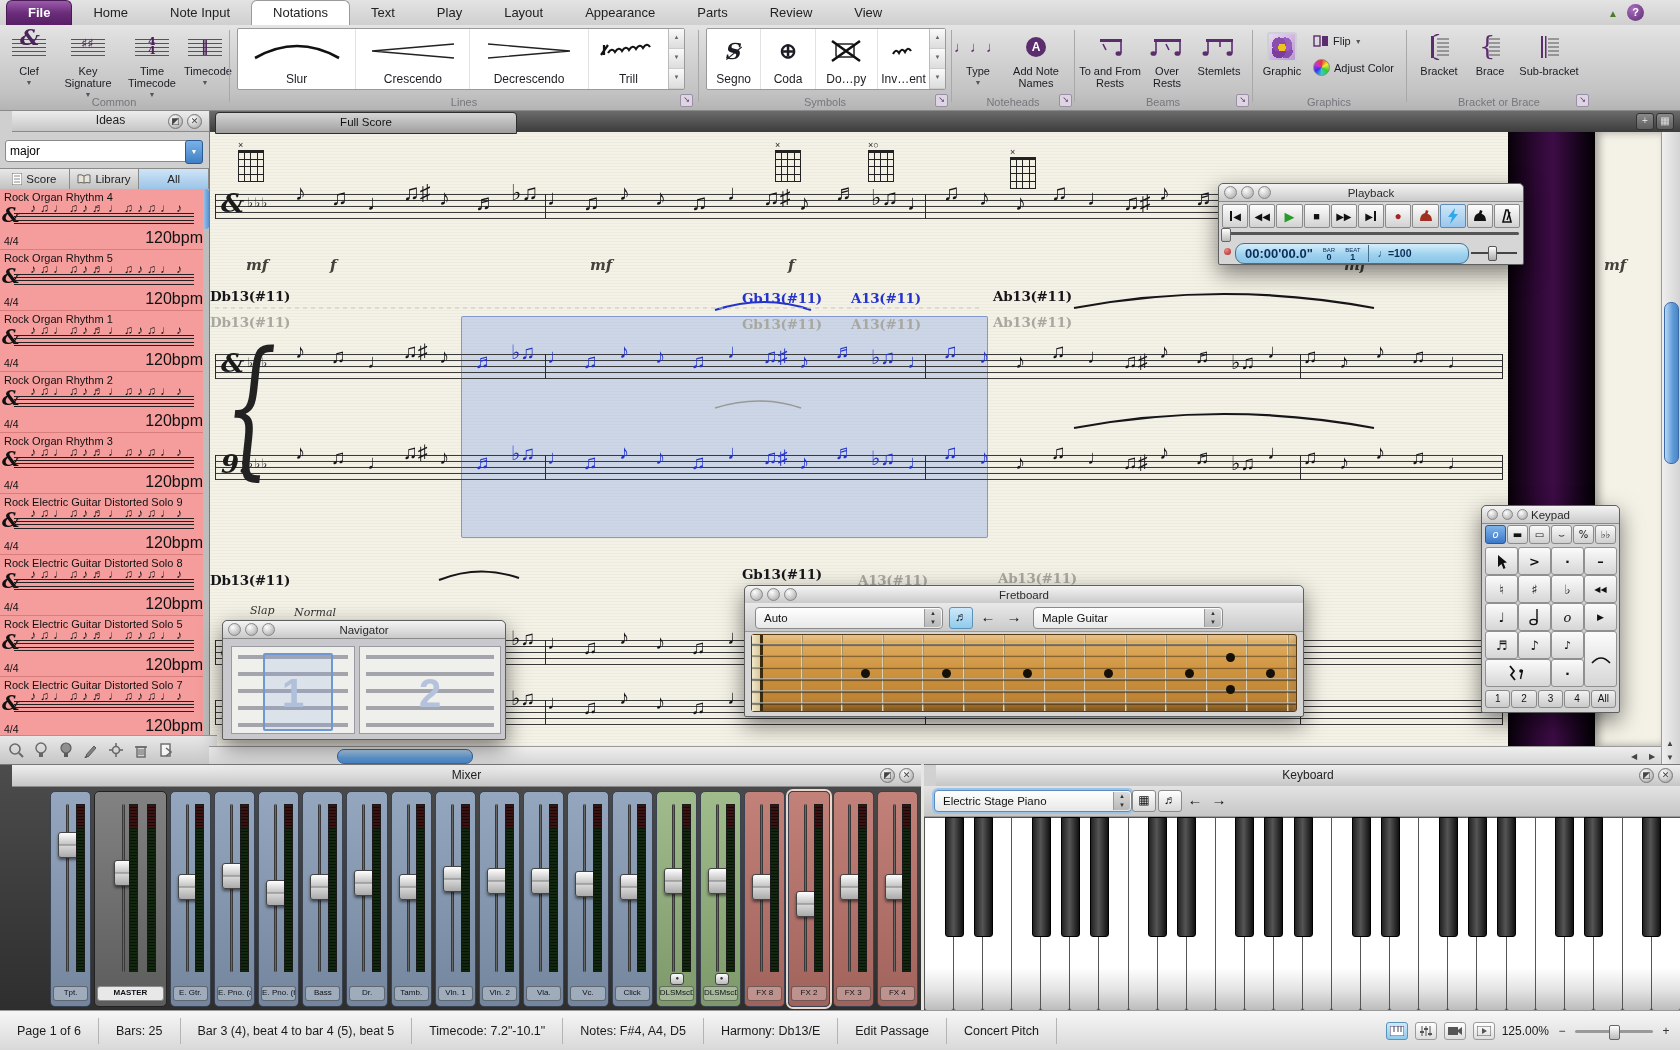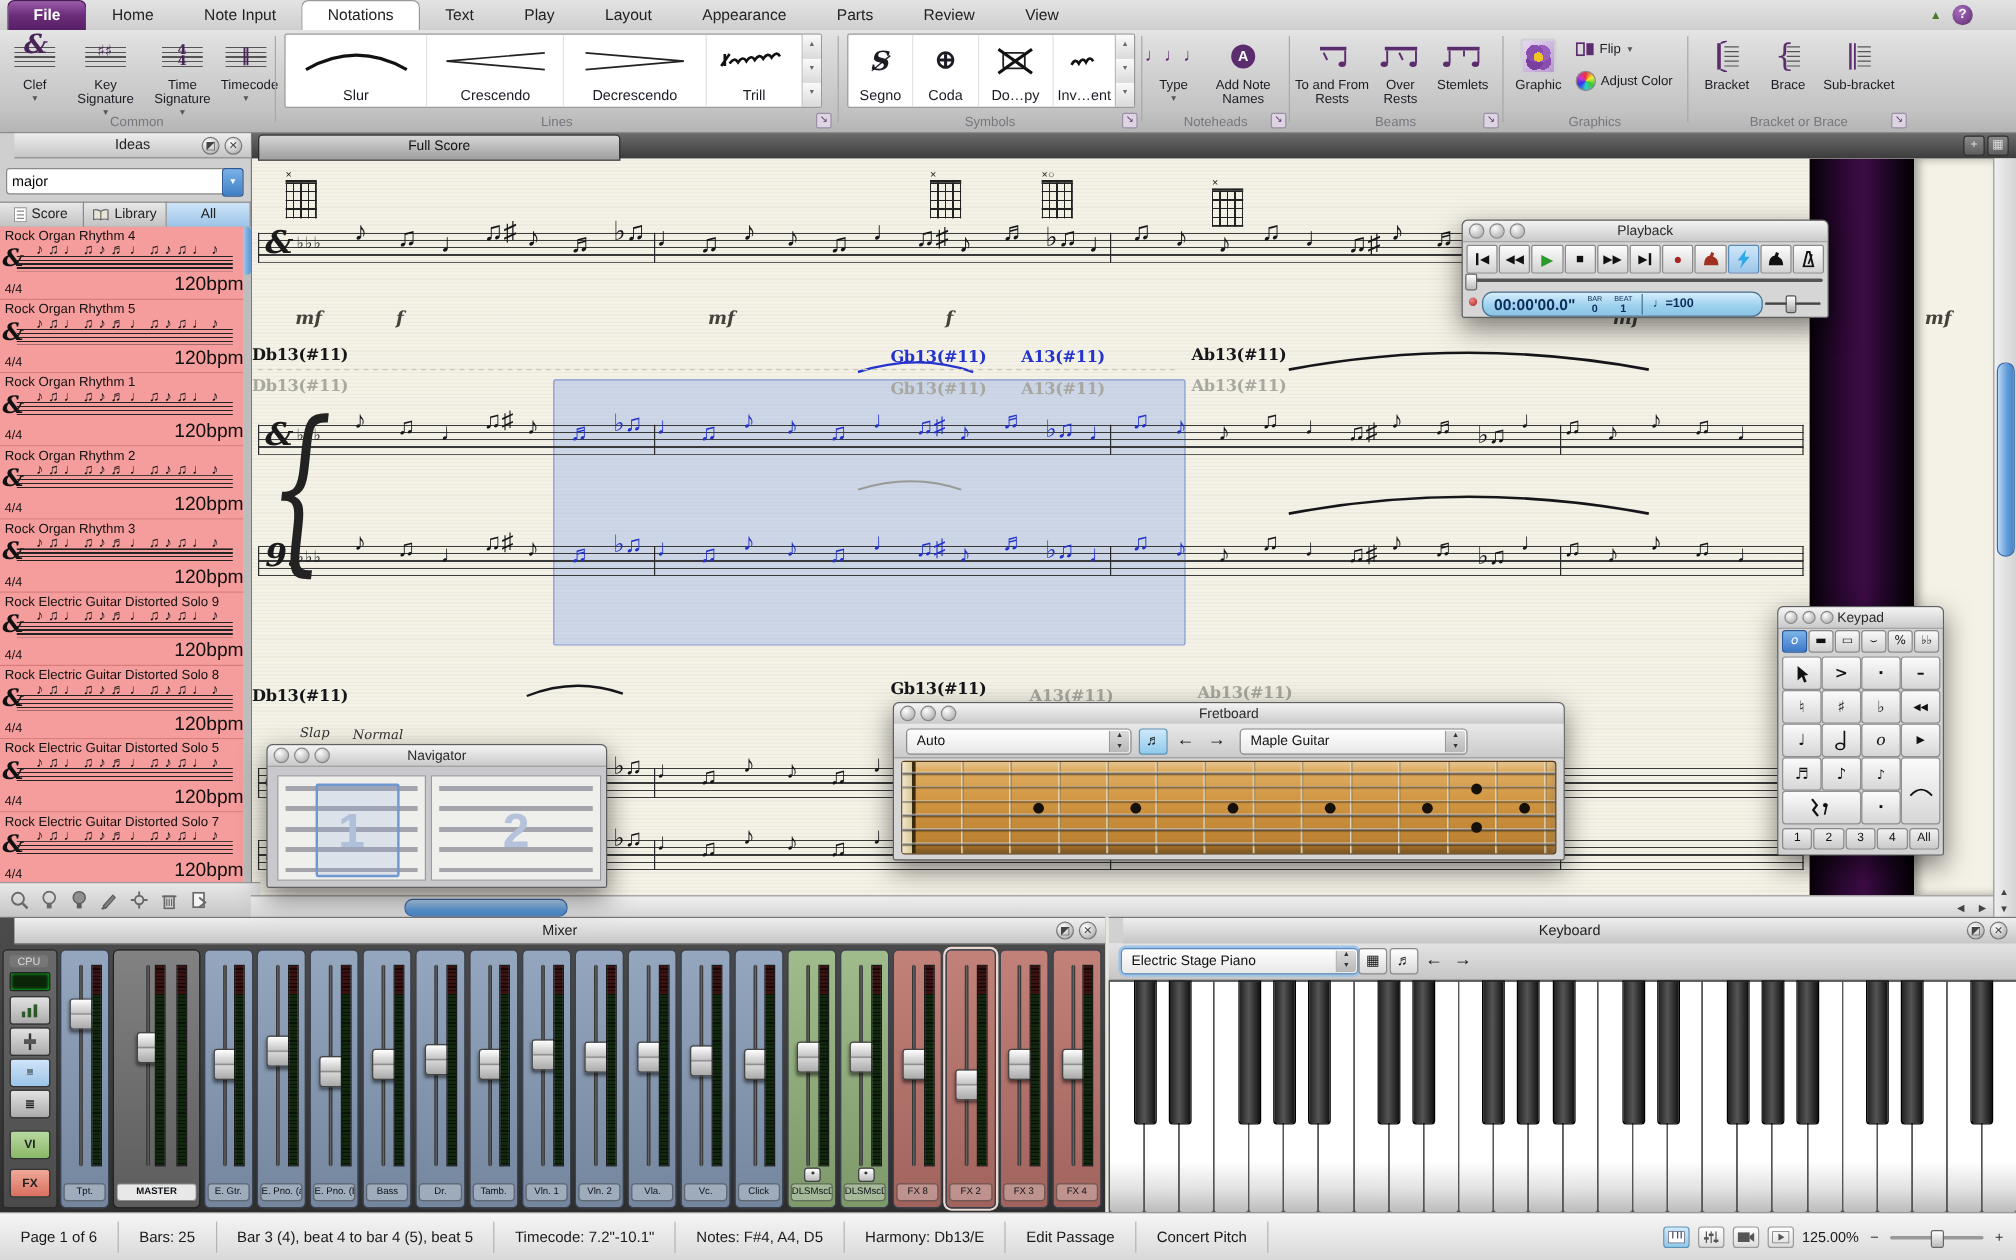--- a/index.html
+++ b/index.html
@@ -235,21 +235,21 @@
           </div>
         <div>Key Signature</div>
           <div class="dd">▼</div>
       </div>
       <div class="bigbtn" style="left:122px;width:60px;">
         <div class="bicon">
             <div class="mini-staff">
               <span style="font-size:11px;font-style:normal;left:13px;top:-2px;line-height:9px;">4<br>4</span>
             </div>
           </div>
-        <div>Time Signature</div>
+        <div>Time Timecode</div>
           <div class="dd">▼</div>
       </div>
       <div class="bigbtn" style="left:184px;width:42px;">
         <div class="bicon">
             <div class="mini-staff">
               <span style="font-size:15px;font-style:normal;left:13px;top:1px;">‖</span>
             </div>
           </div>
         <div>Timecode</div>
           <div class="dd">▼</div>
@@ -1083,45 +1083,20 @@
         <div class="kpp">3</div>
         <div class="kpp">4</div>
         <div class="kpp">All</div>
       </div>
   </div>
 
   <div id="mixer">
     <div class="ptitle"><span>Mixer</span></div>
     <div class="pbtn" style="right:26px;top:3px;">◩</div>
     <div class="pbtn" style="right:7px;top:3px;">✕</div>
-    <div id="mixside">
-      <div id="cpuLbl">CPU</div>
-      <div id="cpuLed"></div>
-      <div class="sbtn" style="top:38px;">
-          <svg width="14" height="12">
-            <rect x="0" y="7" width="3" height="5" fill="#2a5a2a"></rect>
-            <rect x="5" y="4" width="3" height="8" fill="#2a5a2a"></rect>
-            <rect x="10" y="1" width="3" height="11" fill="#2a5a2a"></rect>
-          </svg>
-        </div>
-      <div class="sbtn" style="top:64px;">
-          <svg width="12" height="14">
-            <line x1="6" y1="0" x2="6" y2="14" stroke="#333" stroke-width="2"></line>
-            <rect x="1" y="5" width="10" height="4" fill="#555"></rect>
-          </svg>
-        </div>
-      <div class="sbtn" style="top:90px;background:linear-gradient(#cfe4f7,#9cc4e8);">≡</div>
-      <div class="sbtn" style="top:116px;">≣</div>
-      <div class="sbtn" style="top:150px;background:linear-gradient(#b8d8a0,#8ab868);">
-          <span>VI</span>
-        </div>
-      <div class="sbtn" style="top:182px;background:linear-gradient(#f0a898,#d87060);">
-          <span>FX</span>
-        </div>
-    </div>
     <div id="strips">
         <div class="strip blue">
           <div class="ftrack"></div>
           <div class="fcap" style="top: calc(40px);"></div>
           <div class="meter"></div>
           <div class="chiplbl">Tpt.</div>
         </div>
         <div class="strip master">
           <div class="ftrack"></div>
           <div class="fcap" style="top: calc(68px);"></div>

